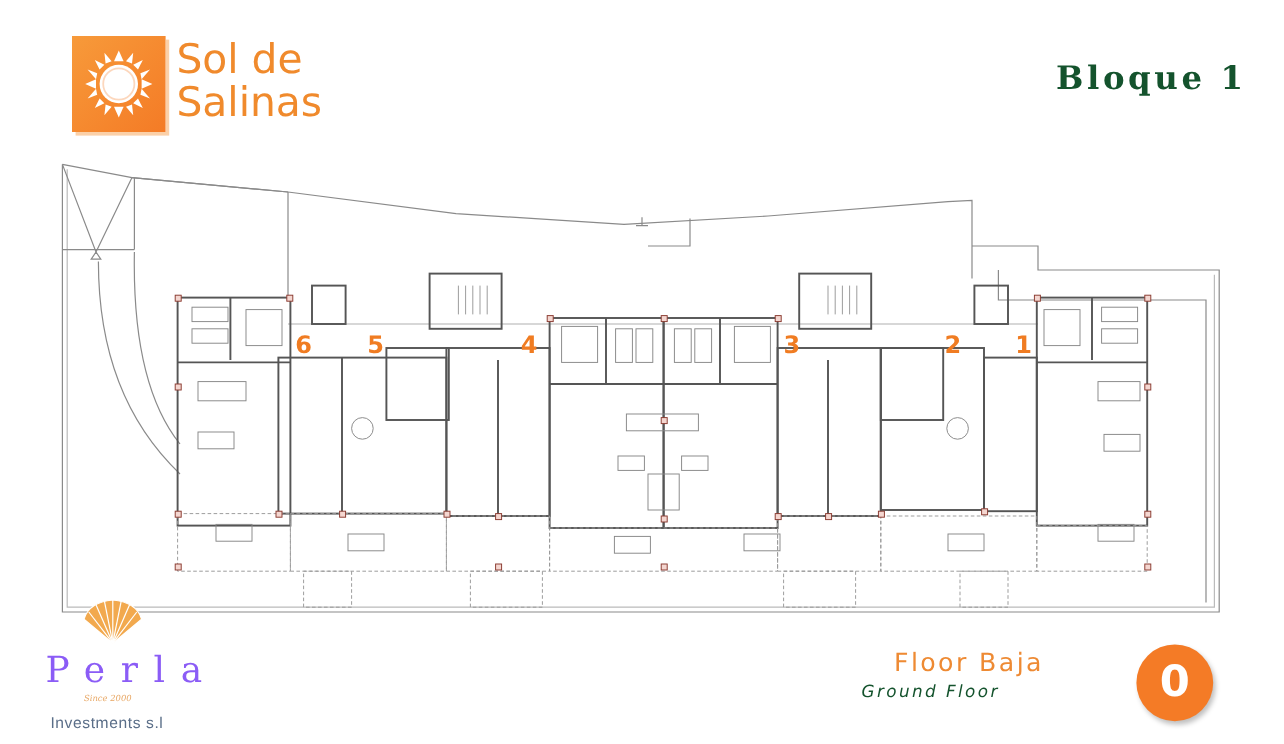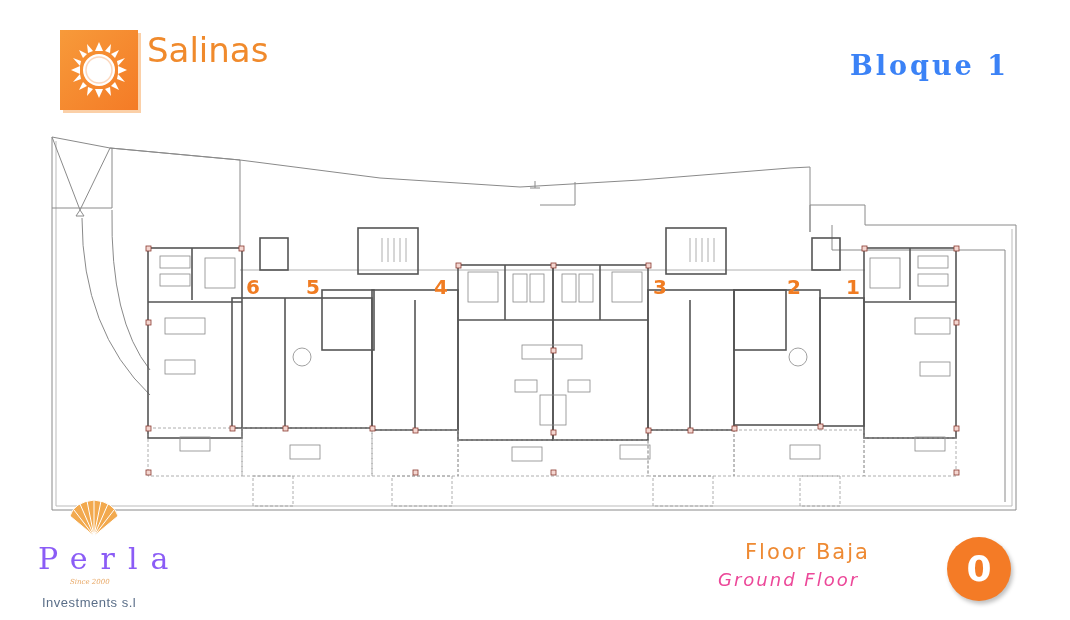--- a/index.html
+++ b/index.html
@@ -1,22 +1,22 @@
 <!DOCTYPE html>
 <html><head>
 <meta charset="utf-8">
 <style>
   html, body { margin:0; padding:0; background:#ffffff; }
   body { width:1070px; height:620px; position:relative; overflow:hidden; font-family:"DejaVu Sans", sans-serif; }
   .abs { position:absolute; }
   .logo-box { left:60px; top:30px; width:78px; height:80px; background:linear-gradient(135deg,#f79a3a 0%,#f47b26 100%); box-shadow:3px 3px 0 #fbd0a8; }
   .logo-text { left:147px; top:32px; color:#f08a2c; font-family:"DejaVu Sans", sans-serif; font-size:34px; line-height:36px; letter-spacing:0px; }
-  .bloque { left:850px; top:50px; color:#3b82f6; font-family:"DejaVu Serif", serif; font-size:27px; letter-spacing:3px; font-weight:bold; }
+  .bloque { left:880px; top:50px; color:#14532d; font-family:"DejaVu Serif", serif; font-size:27px; letter-spacing:3px; font-weight:bold; }
   .planta { left:745px; top:540px; color:#ee8a33; font-family:"DejaVu Sans", sans-serif; font-size:21px; letter-spacing:2px; }
-  .ground { left:718px; top:569px; color:#ec4899; font-family:"DejaVu Sans", sans-serif; font-size:18px; font-style:italic; letter-spacing:2px; }
+  .ground { left:718px; top:569px; color:#14532d; font-family:"DejaVu Sans", sans-serif; font-size:14px; font-style:italic; letter-spacing:2px; }
   .floor-badge { left:947px; top:537px; width:64px; height:64px; border-radius:50%; background:#f47b26; color:#fff; font-family:"DejaVu Sans", sans-serif; font-weight:bold; font-size:36px; text-align:center; line-height:64px; box-shadow:2px 3px 4px rgba(0,0,0,0.25); }
   .perla { left:38px; top:541px; color:#8b5cf6; font-family:"DejaVu Serif", serif; font-size:30px; letter-spacing:13px; }
   .invest { left:42px; top:577px; color:#5a6e88; font-family:"Liberation Sans", sans-serif; font-size:13px; letter-spacing:0.5px;margin-top:18px; }
   .since { left:70px; top:578px; color:#e8a866; font-family:"DejaVu Serif", serif; font-size:7px; font-style:italic; }
   .unit-num { color:#f07c22; font-family:"DejaVu Sans", sans-serif; font-weight:bold; font-size:20px; }
   .plan { left:0; top:0; }
 </style>
 </head>
 <body>
 
@@ -190,20 +190,21 @@
       <polygon points="51,66 50,57 45,59"></polygon>
       <polygon points="13,28 21,31 20,36"></polygon>
       <polygon points="65,28 58,36 57,31"></polygon>
       <polygon points="13,52 20,44 21,49"></polygon>
       <polygon points="65,52 57,49 58,44"></polygon>
     </g>
     <circle cx="39" cy="40" r="13" fill="none" stroke="#f47b26" stroke-width="1.5" opacity="0.3"></circle>
   </svg>
 </div>
 <div class="abs logo-text">
+  <div>Sol de</div>
   <div>Salinas</div>
 </div>
 
 <div class="abs bloque">Bloque 1</div>
 
 <svg class="abs" style="left:66px;top:498px;" width="56" height="40" viewBox="0 0 56 40">
   <g fill="#f2a94e" stroke="#ffffff" stroke-width="1">
     <path d="M28 38 L4 18 Q8 4 28 2 Q48 4 52 18 Z"></path>
     <line x1="28" y1="38" x2="8" y2="12"></line>
     <line x1="28" y1="38" x2="14" y2="6"></line>

